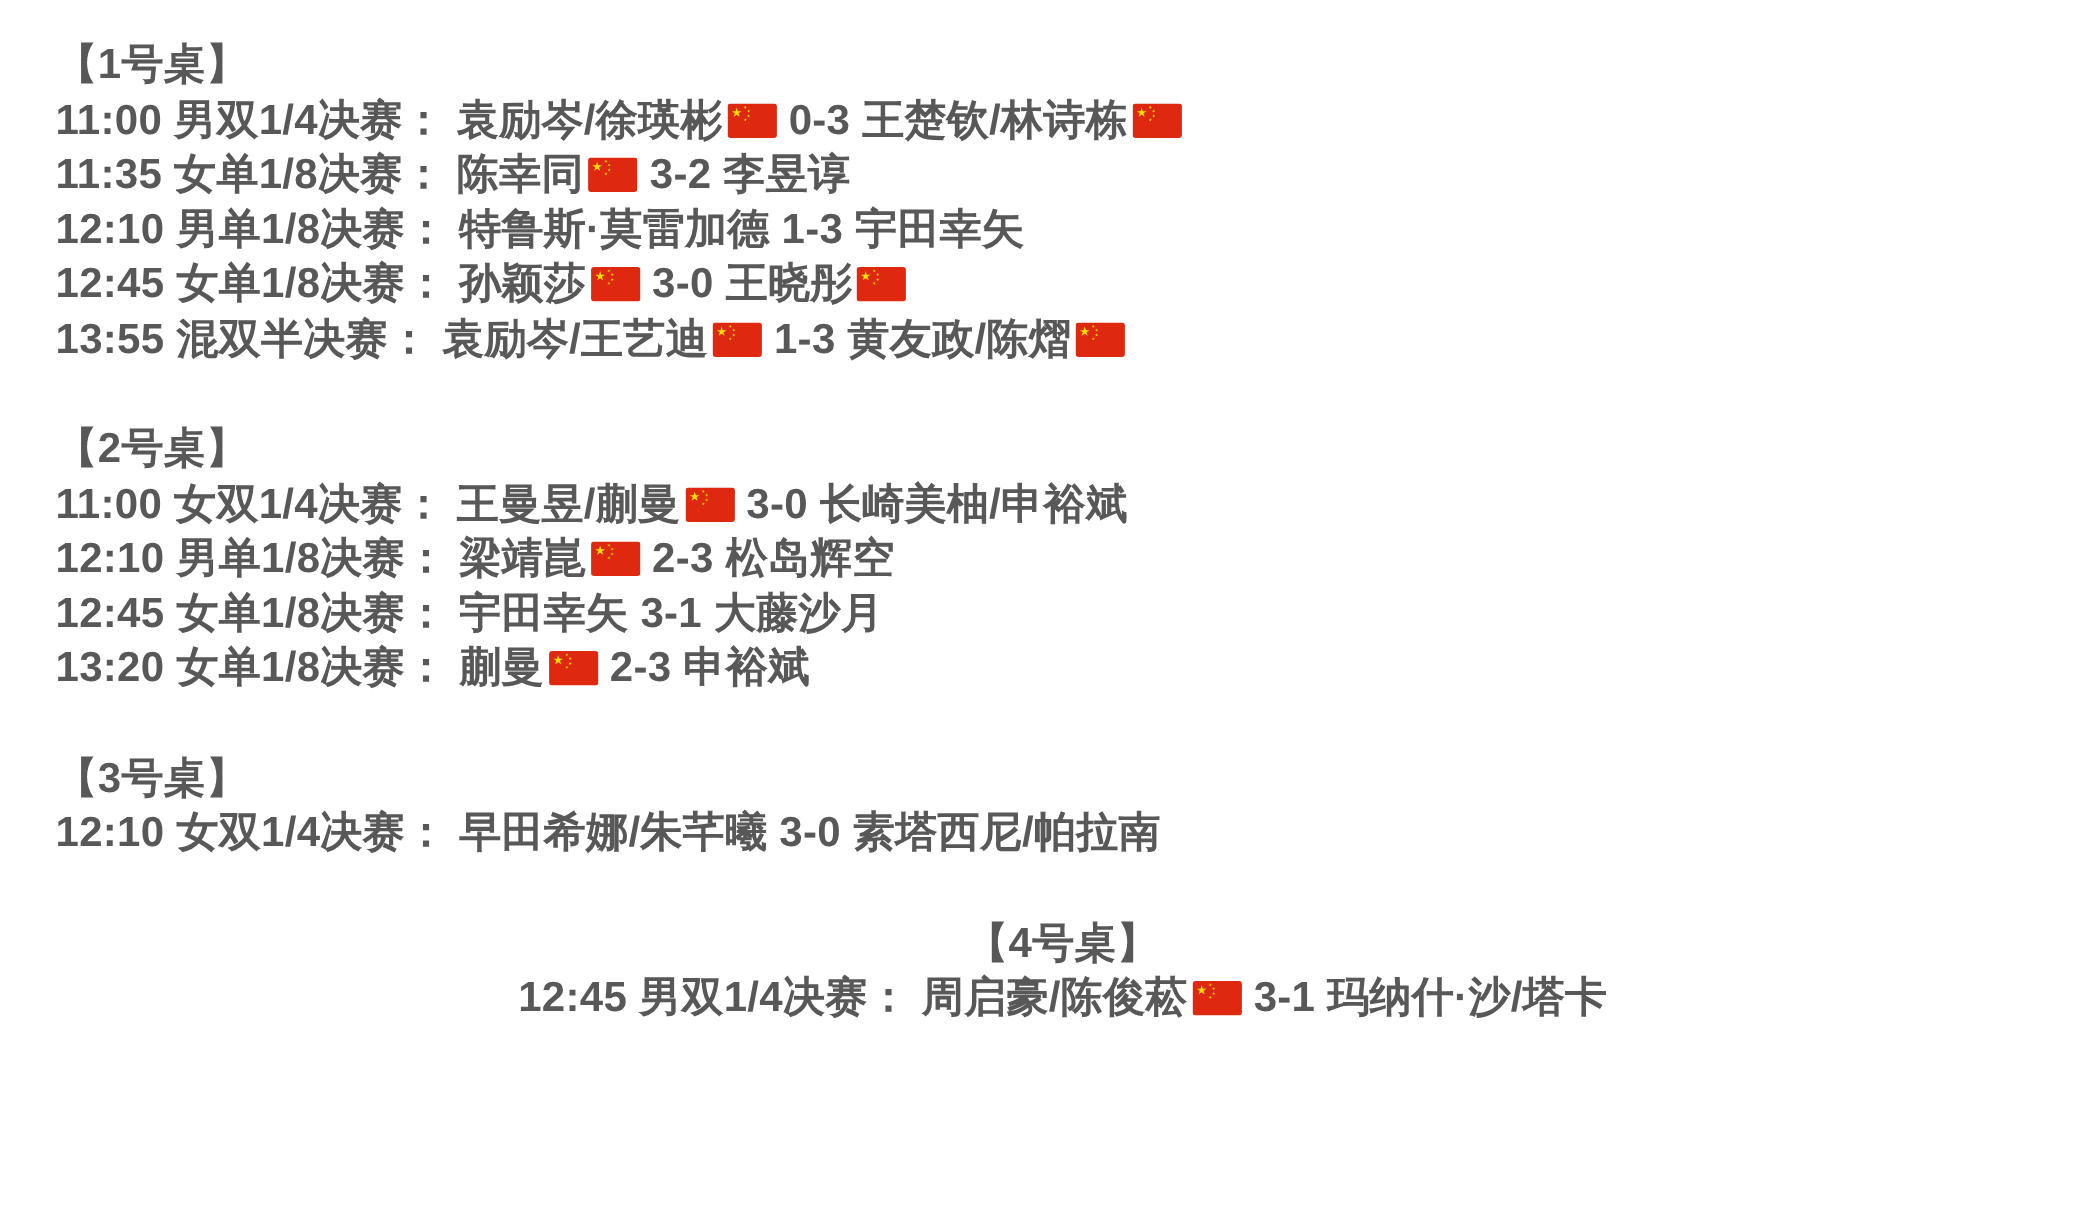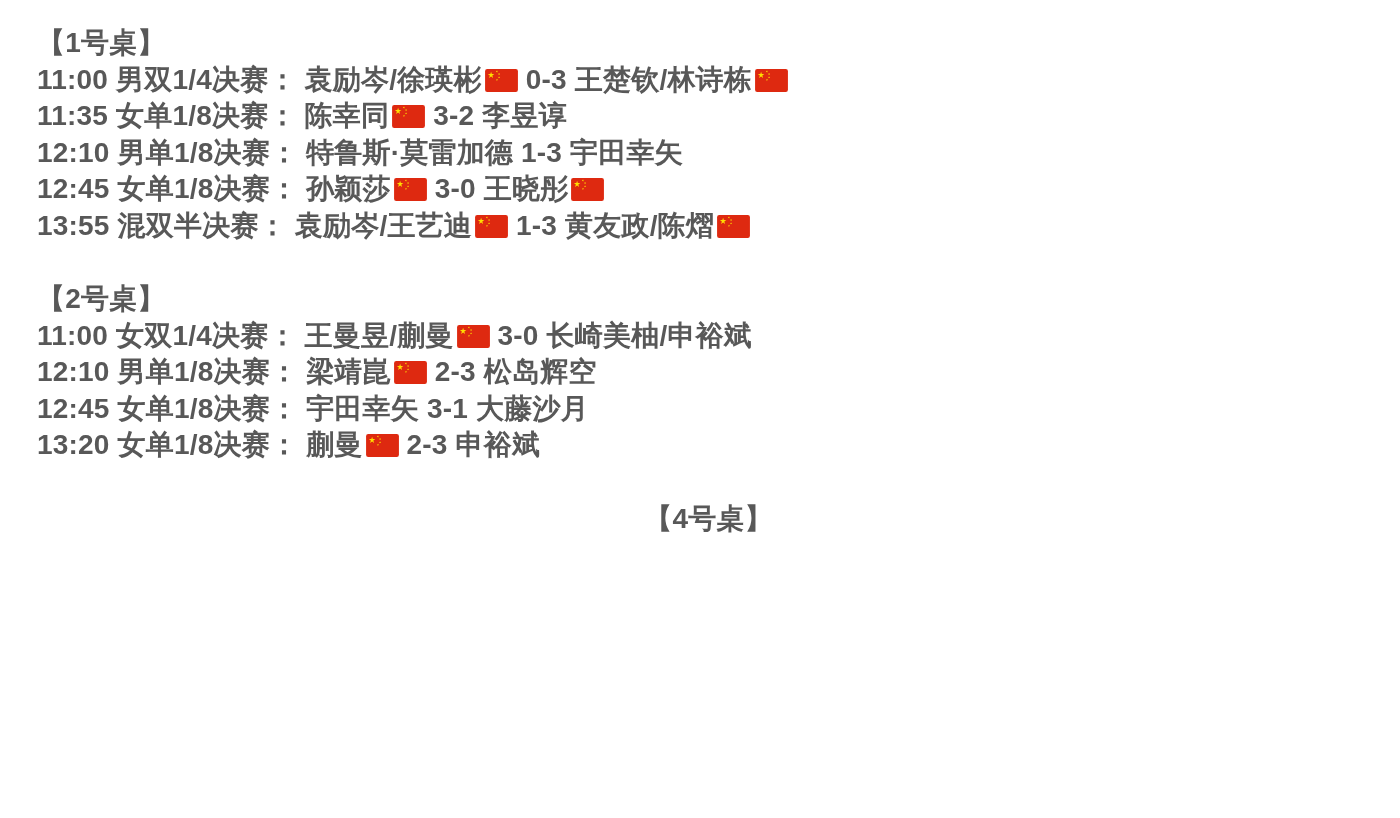--- a/index.html
+++ b/index.html
@@ -130,18 +130,37 @@
       <span>13:20</span>
       <span>女单1/8决赛：</span>
       <span>蒯曼</span><svg class="flag" viewBox="0 0 30 21">
           <use href="#cn-flag"></use>
         </svg>
       <span>2-3</span>
       <span>申裕斌</span>
     </div>
   </div>
 
+  <div class="section">
+    <div class="line"><span>【3号桌】</span></div>
+    <div class="line">
+      <span>12:10</span>
+      <span>女双1/4决赛：</span>
+      <span>早田希娜/朱芊曦</span>
+      <span>3-0</span>
+      <span>素塔西尼/帕拉南</span>
+    </div>
+  </div>
 
   <div class="section">
     <div class="line"><span>【4号桌】</span></div>
+    <div class="line">
+      <span>12:45</span>
+      <span>男双1/4决赛：</span>
+      <span>周启豪/陈俊菘</span><svg class="flag" viewBox="0 0 30 21">
+          <use href="#cn-flag"></use>
+        </svg>
+      <span>3-1</span>
+      <span>玛纳什·沙/塔卡</span>
+    </div>
   </div>
 
 </div>
 
 </body></html>

